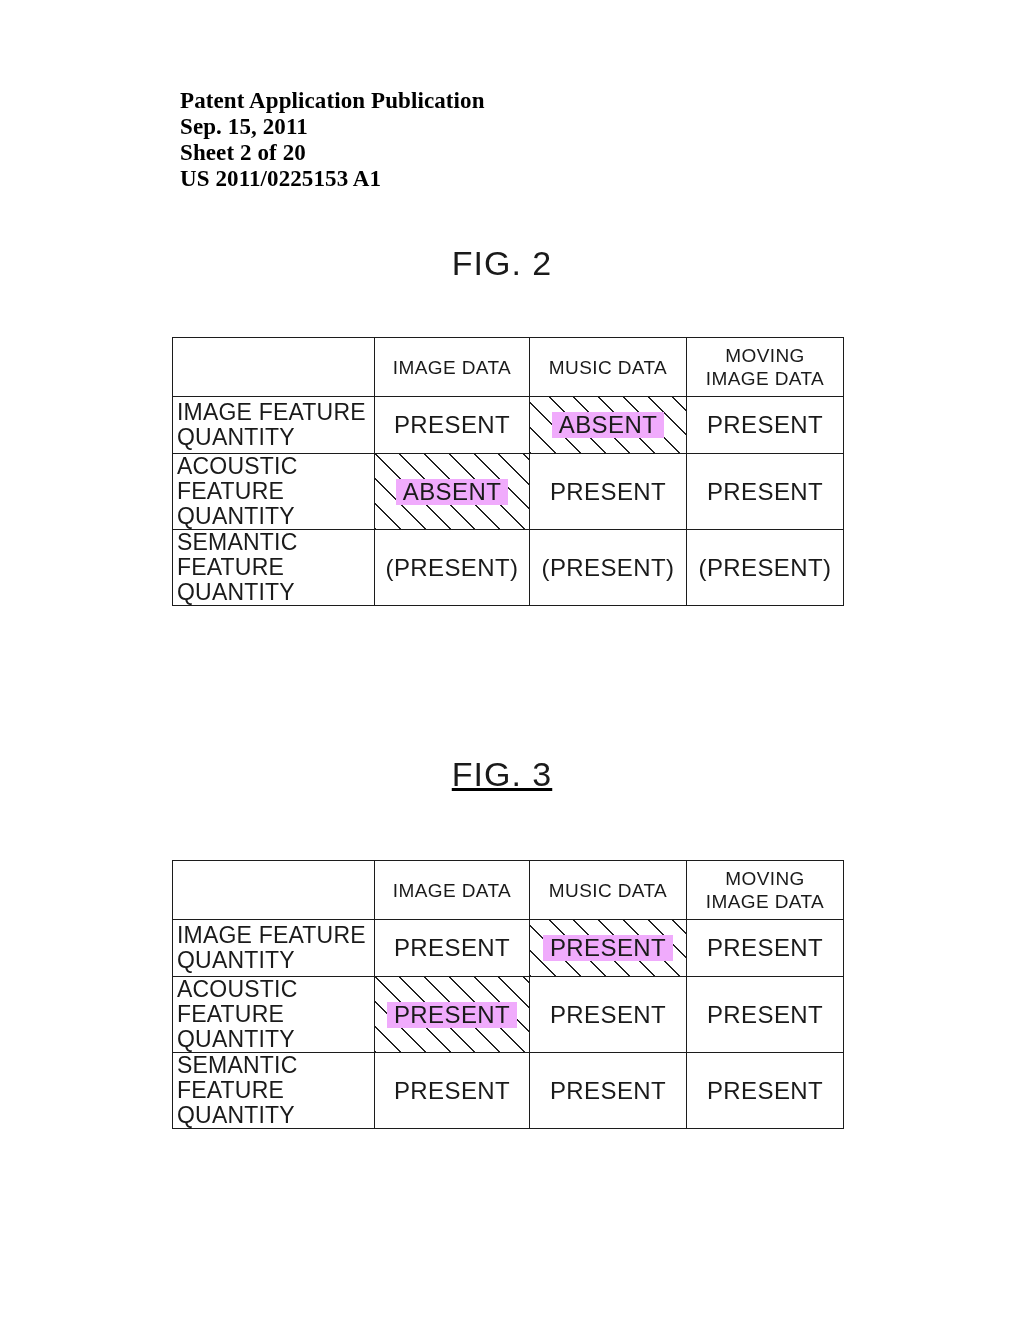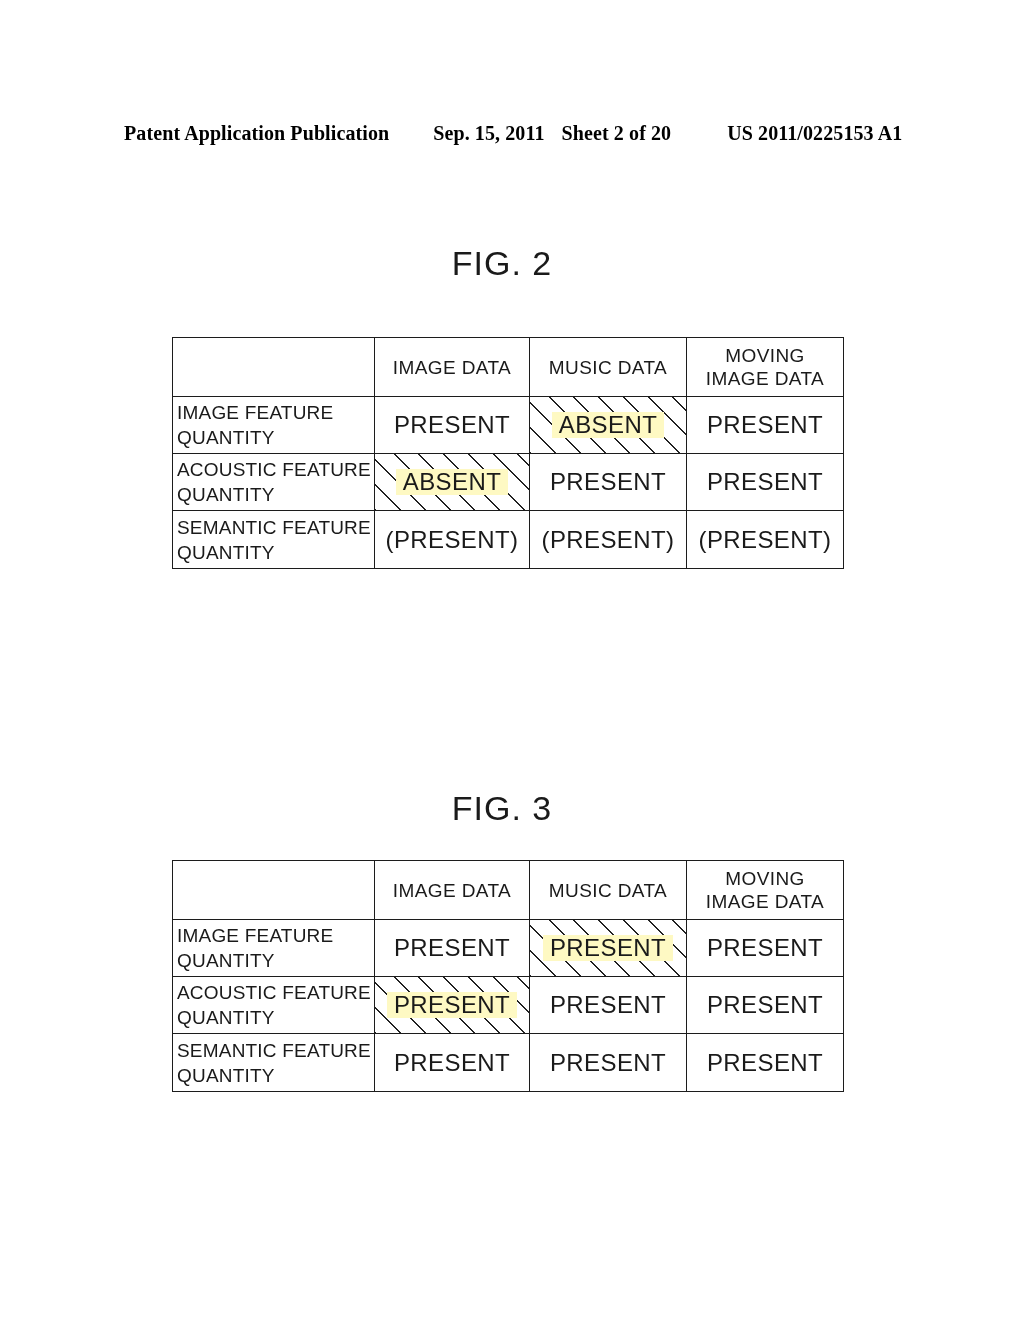--- a/index.html
+++ b/index.html
@@ -12,33 +12,34 @@
     height: 1320px;
     position: relative;
     font-family: "Liberation Sans", sans-serif;
     color: #000000;
     overflow: hidden;
   }
 
   
   .page-header {
     position: absolute;
-    top: 78px;
+    top: 88px;
     left: 124px;
     width: 776px;
     display: flex;
     align-items: baseline;
     font-family: "Liberation Serif", serif;
     font-weight: bold;
-    font-size: 20px;
+    font-size: 23px;
     letter-spacing: 0.1px;
     white-space: nowrap;
+    flex-direction: column;
   }
   .page-header .hdr-pub       { }
-  .page-header .hdr-date      { margin-left: 44px; margin-top: 44px; }
+  .page-header .hdr-date      { margin-left: 44px; }
   .page-header .hdr-sheet     { margin-left: 17px; }
   .page-header .hdr-docnum    { margin-left: 56px; }
 
   
   .figure {
     position: absolute;
     left: 0;
     width: 1004px;
   }
   .fig-title {
@@ -101,32 +102,32 @@
     line-height: 24px;
     color: #1a1a1a;
     letter-spacing: 0.4px;
     white-space: pre-line;
   }
   .txt-head {
     font-size: 19px;
     line-height: 23px;
   }
   .txt-rowlabel {
-    font-size: 19px;
+    font-size: 23px;
     line-height: 25px;
     letter-spacing: 0.2px;
   }
   
   .txt-value {
     position: relative;
     display: inline-block;
     padding: 1px 7px;
   }
   td.hatched .txt-value {
-    background: #fef9c3;
+    background: #f0abfc;
   }
 
   
   td.hatched::before {
     content: "";
     position: absolute;
     left: 0; top: 0; right: 0; bottom: 0;
     z-index: 1;
     background-image: repeating-linear-gradient(
       45deg,
@@ -244,21 +245,21 @@
     </td>
     <td class="col-moving">
       <div class="cell-inner cell-center">
             <span class="txt txt-value">(PRESENT)</span>
           </div>
     </td>
   </tr>
 </tbody>
   </table>
 
-<div class="figure" style="top:789px;">
+<div class="figure" style="top:755px;text-decoration:underline;">
   <div class="fig-title">FIG. 3</div>
 </div>
 
 <table class="fig-table" style="top:860px;">
   <tbody>
       <tr class="row-head">
     <td class="col-label">
       <div class="cell-inner cell-center">
             <span class="txt txt-head"></span>
           </div>

